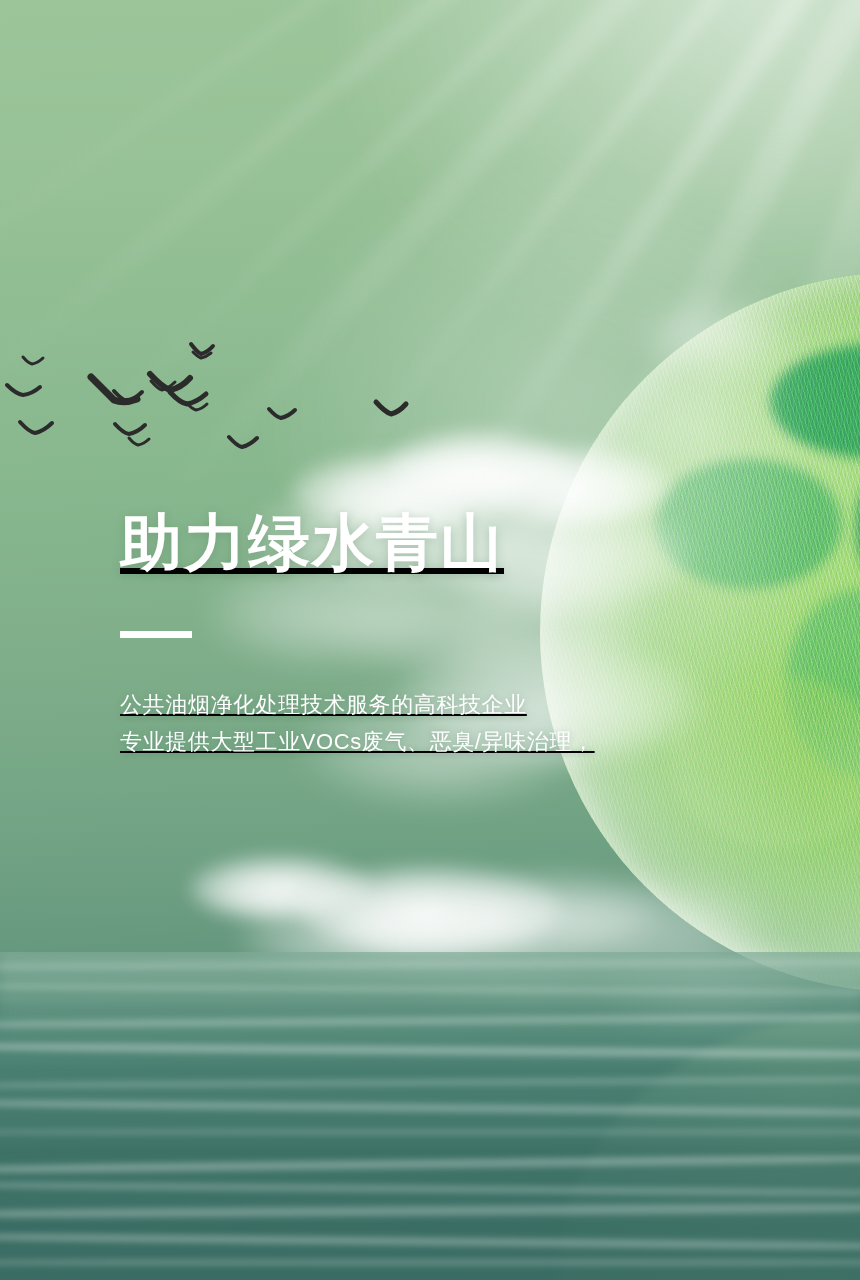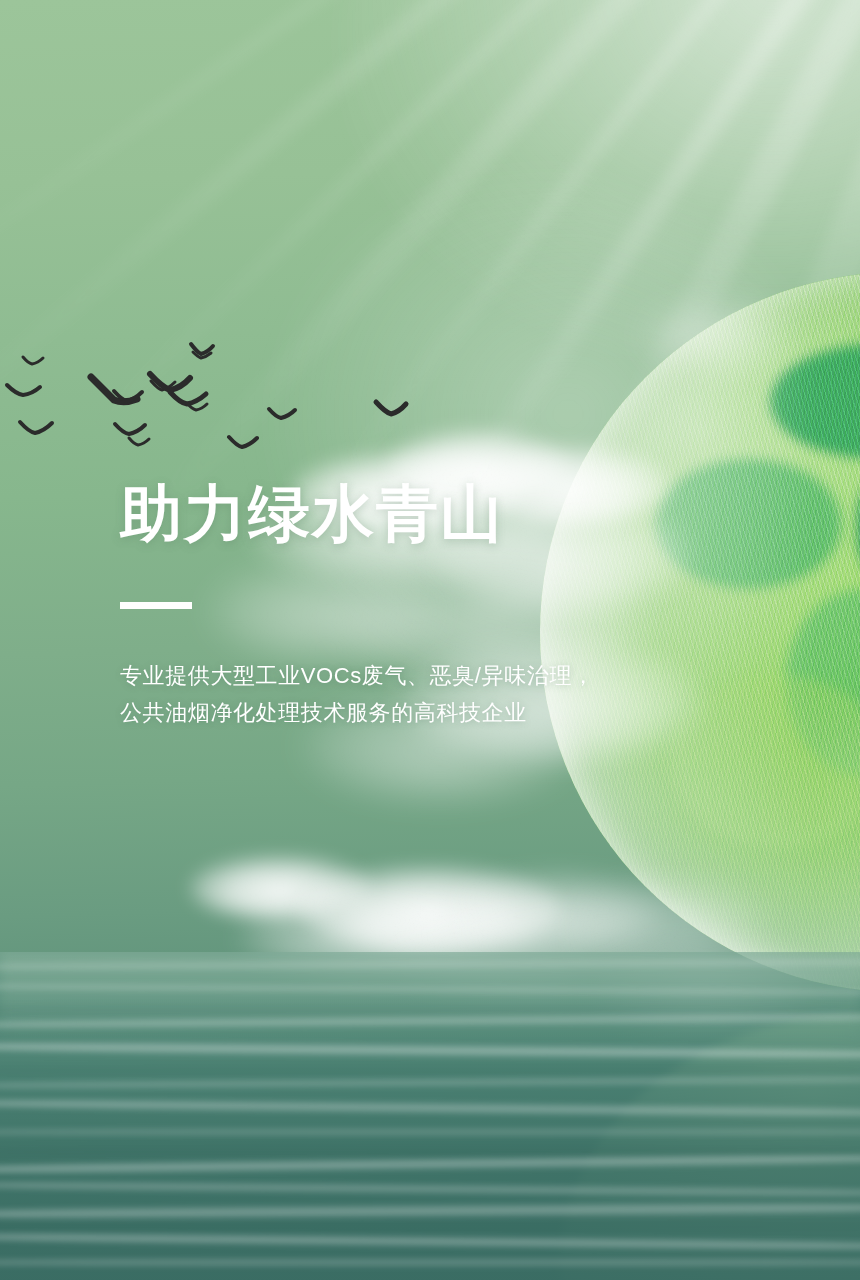--- a/index.html
+++ b/index.html
@@ -160,21 +160,21 @@
     background:linear-gradient(180deg, rgba(30,72,64,0) 0%, rgba(30,72,64,.30) 50%, rgba(30,72,64,0) 100%);
     filter:blur(4px);
   }
   .water-top-fade{
     position:absolute;left:0;top:0;width:100%;height:90px;
     background:linear-gradient(180deg, rgba(140,180,160,.55) 0%, rgba(140,180,160,0) 100%);
     filter:blur(6px);
   }
 
   
-  .copy{position:absolute;left:120px;top:476px;width:620px;}
+  .copy{position:absolute;left:120px;top:505px;width:620px;text-decoration:underline;}
   .headline{
     font-size:62px;
     line-height:76px;
     font-weight:700;
     color:#ffffff;
     letter-spacing:2px;
     text-shadow:0 2px 10px rgba(80,120,90,.30);
     white-space:nowrap;
   }
   .rule{
@@ -350,17 +350,17 @@
     <div class="ripple" style="top:232px;height:10px;opacity:.40;transform:rotate(.5deg);"></div>
     <div class="ripple" style="top:252px;height:14px;opacity:.44;transform:rotate(-.4deg);"></div>
     <div class="ripple d" style="top:268px;height:14px;opacity:.30;"></div>
     <div class="ripple" style="top:284px;height:11px;opacity:.48;transform:rotate(.6deg);"></div>
     <div class="ripple" style="top:306px;height:9px;opacity:.34;"></div>
   </div>
 
   <div class="copy">
     <div class="headline">助力绿水青山</div>
     <div class="rule"></div>
+    <div class="subline">公共油烟净化处理技术服务的高科技企业</div>
     <div class="subline">专业提供大型工业VOCs废气、恶臭/异味治理，</div>
-    <div class="subline">公共油烟净化处理技术服务的高科技企业</div>
   </div>
 
 </div>
 
 </body></html>

